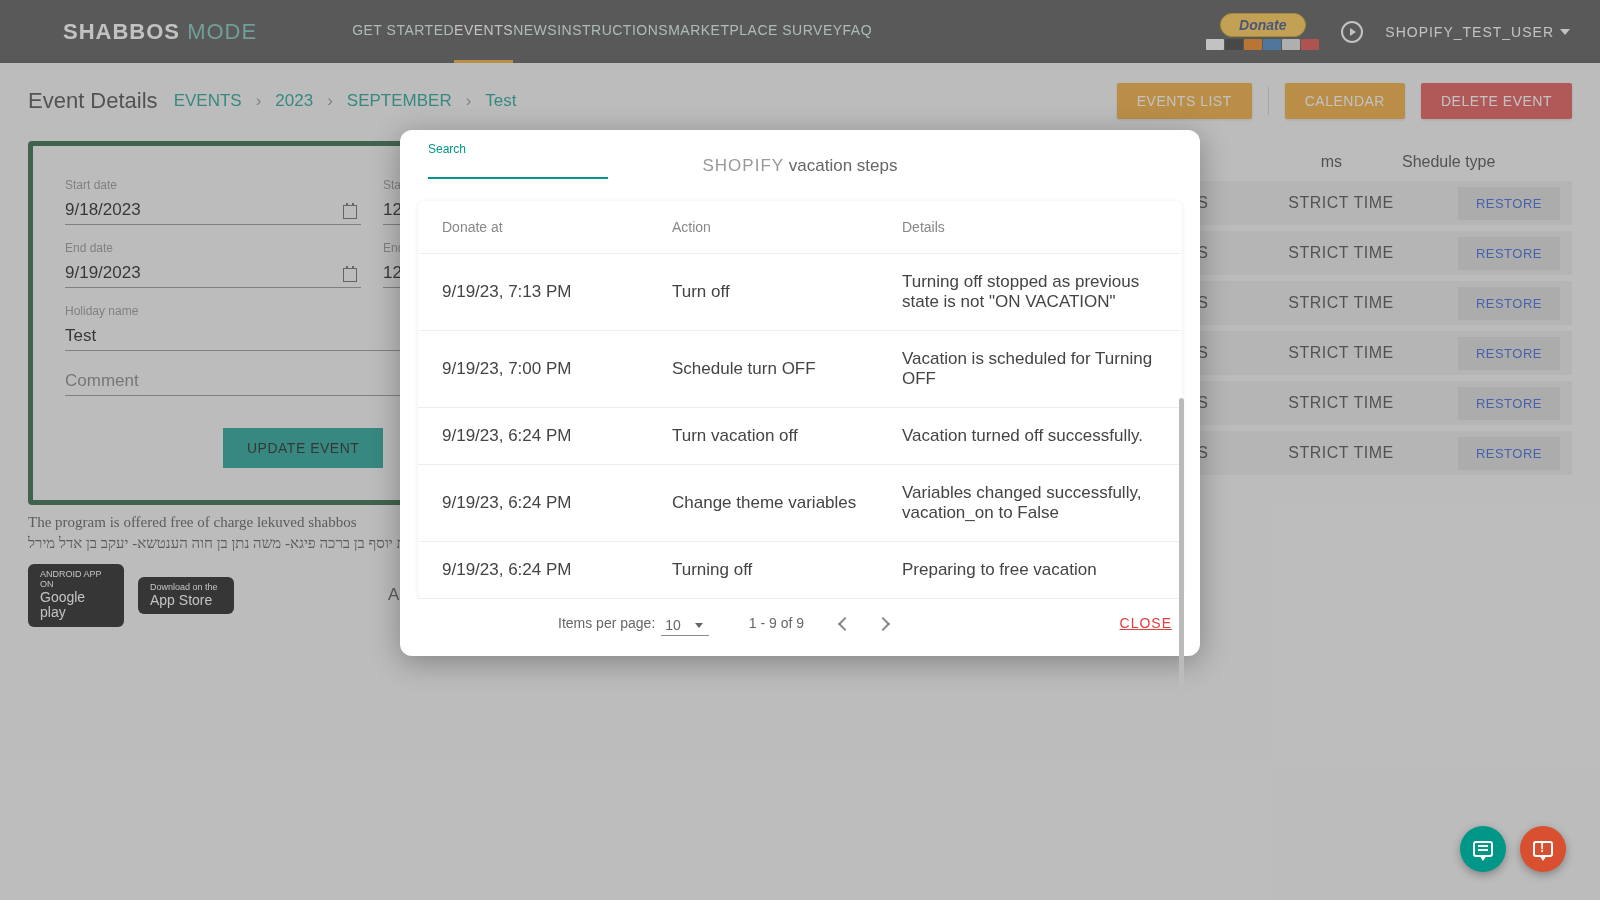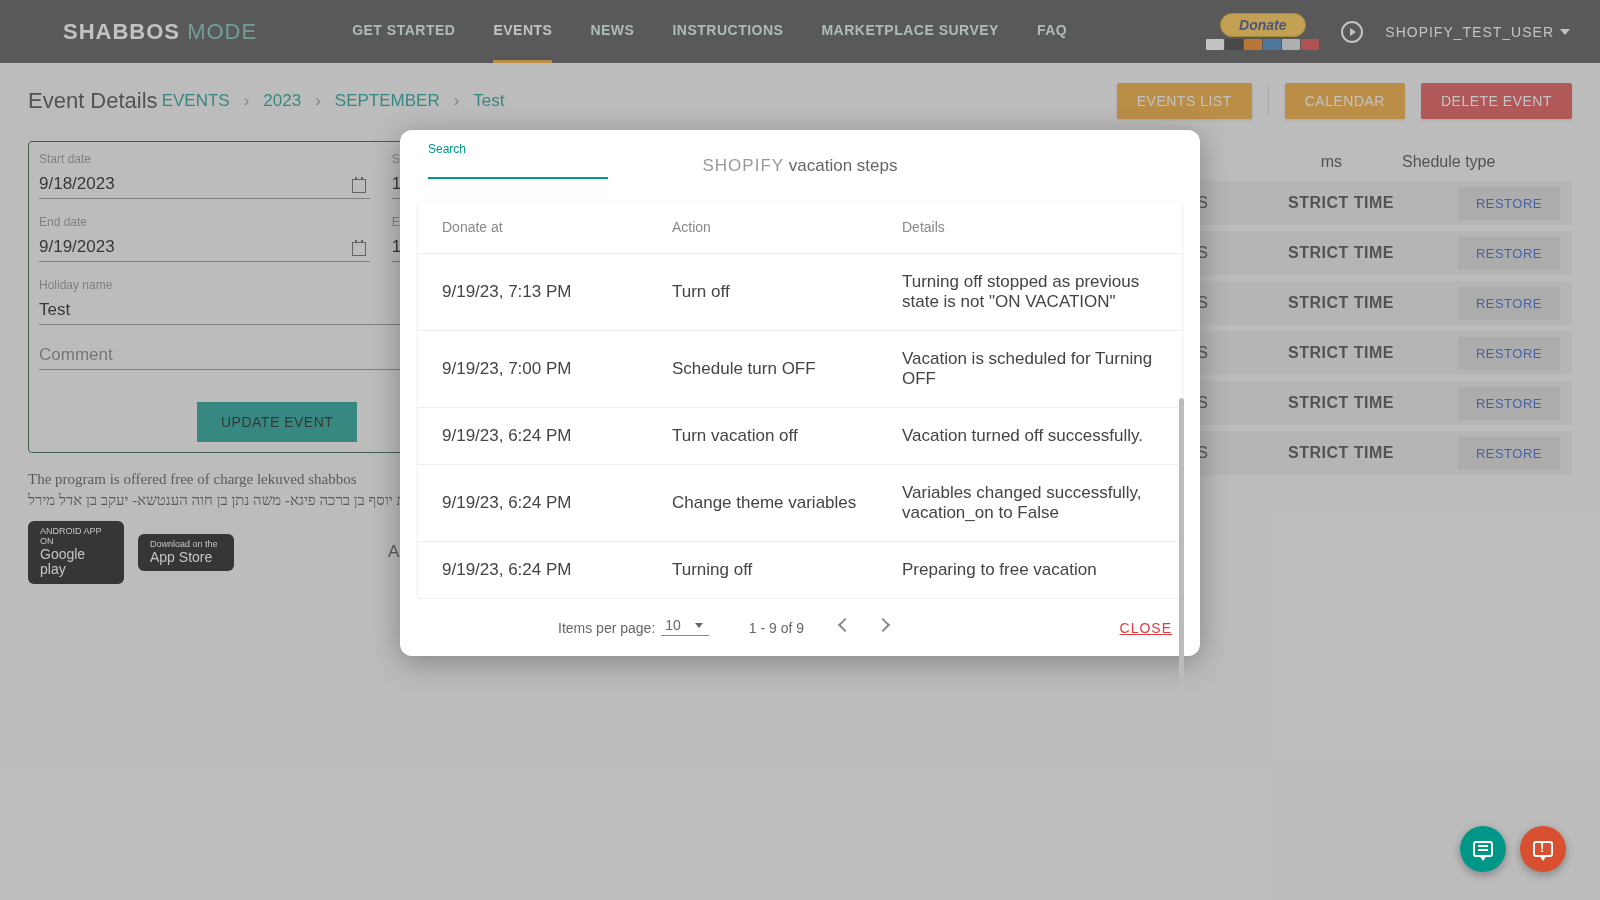--- a/index.html
+++ b/index.html
@@ -16,52 +16,52 @@
   background: #404040;
   height: 63px;
   display: flex;
   align-items: center;
   padding: 0 30px 0 63px;
   color: #fff;
   position: relative;
 }
 .logo { font-size: 22px; font-weight: 600; letter-spacing: 1px; }
 .logo-sub { color: #6dbeb6; font-weight: 400; }
-.nav { display: flex; gap: 38px; margin-left: 95px; font-size: 14px; font-weight: 700; letter-spacing: 0.5px; }
+.nav { display: flex; margin-left: 95px; font-size: 14px; font-weight: 400; letter-spacing: 0.5px; }
 .nav-item { color: #d7f0ed; cursor: pointer; padding: 22px 0; }
 .nav-item.active { color: #fff; border-bottom: 3px solid #f0a020; }
 .header-right { margin-left: auto; display: flex; align-items: center; gap: 22px; }
 .donate-block { display: flex; flex-direction: column; align-items: center; gap: 2px; }
 .donate-btn { background: #ffc439; color: #253b80; font-weight: 700; font-style: italic; padding: 3px 18px; border-radius: 14px; font-size: 14px; border: 1px solid #c79a00; }
 .cc-row { display: flex; gap: 1px; }
 .cc { width: 18px; height: 11px; background: #fff; border-radius: 1px; font-size:6px; display:flex;align-items:center;justify-content:center;color:#333;font-weight:700;}
 .cc.visa{background:#fff;}
 .cc.mc{background:#222;}
 .cc.disc{background:#ee7400;}
 .cc.amex{background:#2e77bc;}
 .cc.light{background:#ddd;}
 .cc.red{background:#d33;}
 .play-circle { width: 22px; height: 22px; border: 2px solid #fff; border-radius: 50%; display:flex;align-items:center;justify-content:center; }
 .play-triangle { width:0;height:0;border-left:6px solid #fff;border-top:4px solid transparent;border-bottom:4px solid transparent;margin-left:2px;}
 .user-drop { font-size: 14px; letter-spacing:1px; display:flex;align-items:center;gap:6px;}
 .chev-down{width:0;height:0;border-left:5px solid transparent;border-right:5px solid transparent;border-top:6px solid #fff;}
 
 .page { padding: 20px 28px; }
-.page-head { display: flex; align-items: center; gap: 4px; margin-bottom: 22px; }
+.page-head { display: flex; align-items: center; gap: 16px; margin-bottom: 22px; }
 .page-title { font-size: 22px; font-weight: 500; color: #333; }
 .crumbs { display: flex; gap: 14px; font-size: 17px; align-items:center;}
 .crumb { color: #009688; cursor:pointer; }
 .crumb-sep { color: #888; }
 .head-btns { margin-left: auto; display: flex; gap: 16px; }
 .btn { padding: 10px 20px; font-size: 14px; font-weight: 500; letter-spacing:0.5px; border: none; cursor: pointer; border-radius: 2px; box-shadow:0 1px 3px rgba(0,0,0,0.15);}
 .btn-orange { background: #f0a020; color: #fff; }
 .btn-red { background: #e04040; color: #fff; }
 .btn-sep{width:1px;background:#ccc;margin:4px 0;}
 
-.form-panel { border: 1px solid #14532d; border-radius: 4px; padding: 10px; margin-bottom: 18px; background:transparent; }
+.form-panel { border: 5px solid #14532d; border-radius: 4px; padding: 32px; margin-bottom: 9px; background:transparent; }
 .form-row { display: flex; gap: 22px; margin-bottom: 16px; }
 .field { flex: 1; position: relative; }
 .flabel { font-size: 12px; color: #888; display: block; margin-bottom: 4px; }
 .finput { width: 100%; border: none; border-bottom: 1px solid #888; background: transparent; font-size: 17px; padding: 4px 0; }
 .date-icon { position:absolute; right:4px; bottom:6px; width:14px;height:14px;border:1px solid #555;}
 .date-icon::after{content:"";position:absolute;top:-3px;left:2px;width:2px;height:3px;background:#555;}
 .date-icon::before{content:"";position:absolute;top:-3px;right:2px;width:2px;height:3px;background:#555;}
 .update-btn { background:#009688;color:#000000;padding:12px 24px;border:none;font-size:14px;font-weight:500;letter-spacing:0.5px;cursor:pointer;margin-top:16px;margin-left:158px;}
 
 .footer-txt{font-family:serif;font-size:15px;color:#444;margin-bottom:4px;}
@@ -69,40 +69,40 @@
 .store-badges{display:flex;gap:14px;align-items:center;}
 .badge{background:#000;color:#fff;border-radius:6px;padding:6px 12px;font-size:9px;line-height:1.1;width:96px;}
 .badge .bt{font-size:14px;font-weight:500;}
 .acc-use{font-size:17px;color:#444;margin-left:140px;display:inline-block;}
 
 .bg-table{position:absolute;top:143px;right:28px;width:400px;}
 .bg-th{display:flex;padding:10px 0;}
 .bg-th div:first-child{flex:1;text-align:right;padding-right:60px;}
 .bg-th div:last-child{flex:1;}
 .bg-row{display:flex;align-items:center;background:#e8e8e8;height:44px;margin-bottom:6px;padding:0 12px;}
-.bg-row .mid{flex:1;text-align:center;font-size:16px;letter-spacing:0.5px;font-weight:bold;}
+.bg-row .mid{flex:1;text-align:center;font-size:16px;letter-spacing:0.5px;}
 .bg-row .restore{background:#d8d8d8;color:#1d4ed8;padding:9px 18px;font-size:13px;letter-spacing:0.5px;}
 .bg-row .c1{width:40px;font-size:16px;}
 
 .overlay{position:absolute;inset:0;background:rgba(120,120,120,0.45);z-index:10;}
 .modal{position:absolute;top:130px;left:50%;transform:translateX(-50%);width:800px;background:#fff;border-radius:12px;box-shadow:0 6px 30px rgba(0,0,0,0.3);z-index:20;padding-bottom:12px;}
 .mhead{display:flex;align-items:center;padding:22px 28px 14px;gap:40px;}
 .mtitle{flex:1;text-align:center;font-size:17px;color:#666;}
 .mtitle .hl{color:#999;letter-spacing:1px;}
 .msearch{position:relative;width:180px;}
 .msearch-label{font-size:12px;color:#009688;position:absolute;top:-10px;}
 .msearch-input{border:none;border-bottom:2px solid #009688;width:100%;font-size:15px;padding:4px 0;}
 .mbody{padding: 8px 18px 0 18px;max-height:430px;overflow-y:auto;}
 .mtable{background:#fff;border-radius:6px;box-shadow:0 1px 4px rgba(0,0,0,0.1);}
 .mtable-head{display:flex;padding:18px 24px;font-size:14px;color:#888;border-bottom:1px solid #eee;}
 .mtable-row{display:flex;padding:18px 24px;font-size:17px;color:#444;border-bottom:1px solid #eee;align-items:center;}
 .col-created{width:230px;}
 .col-action{width:230px;}
 .col-details{flex:1;}
-.mfoot{display:flex;align-items:flex-end;padding:16px 28px 8px;font-size:14px;color:#666;}
+.mfoot{display:flex;align-items:flex-start;padding:16px 28px 8px;font-size:14px;color:#666;}
 .mfoot .ipp{margin-left:130px;}
 .per-sel{border:none;border-bottom:1px solid #888;padding:2px 28px 2px 4px;margin-left:6px;position:relative;}
 .per-sel::after{content:"";position:absolute;right:6px;top:8px;width:0;height:0;border-left:4px solid transparent;border-right:4px solid transparent;border-top:5px solid #666;}
 .mfoot .range{margin-left:40px;}
 .mfoot .pagers{margin-left:30px;display:flex;gap:22px;}
 .pager{width:20px;height:20px;position:relative;cursor:pointer;}
 .chev-l::before{content:"";position:absolute;left:6px;top:4px;width:8px;height:8px;border-left:2px solid #888;border-bottom:2px solid #888;transform:rotate(45deg);}
 .chev-r::before{content:"";position:absolute;left:2px;top:4px;width:8px;height:8px;border-right:2px solid #888;border-top:2px solid #888;transform:rotate(45deg);}
 .mclose{margin-left:auto;color:#e04040;font-size:14px;letter-spacing:1px;cursor:pointer;text-decoration:underline;}
 .scrollbar{position:absolute;right:16px;top:268px;width:5px;height:300px;background:#bbb;border-radius:3px;}

